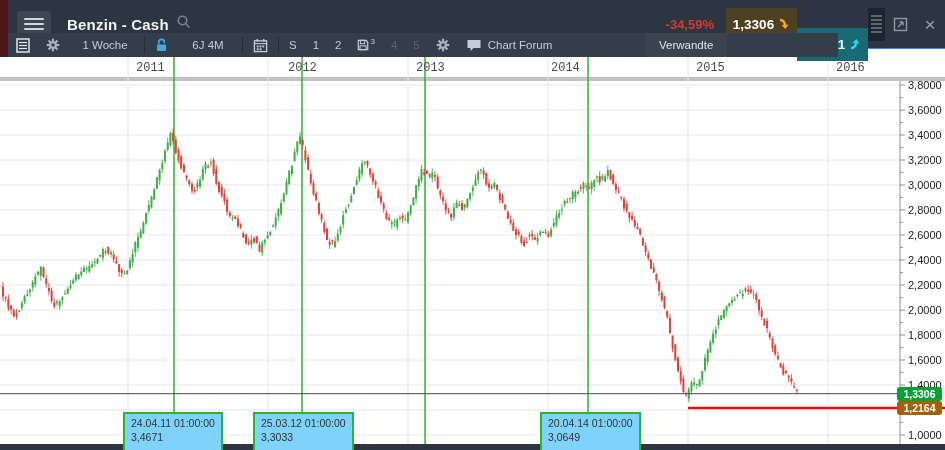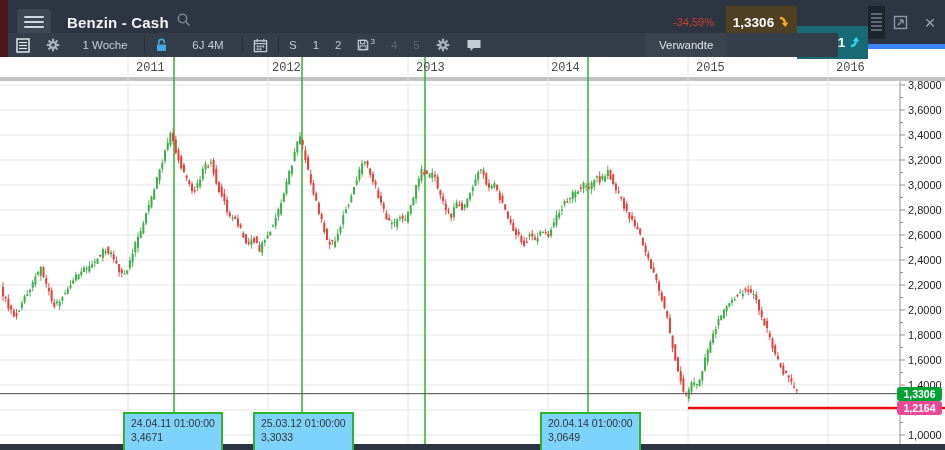--- a/index.html
+++ b/index.html
@@ -4,28 +4,28 @@
 <style>
   * { box-sizing: border-box; margin: 0; padding: 0; }
   html,body { width: 945px; height: 450px; }
   body { font-family: "Liberation Sans", sans-serif; background: #fff; overflow: hidden; }
   #app { position: relative; width: 945px; height: 450px; background: #fff; overflow: hidden; }
 
   
   .maroon-strip { position: absolute; left: 0; top: 0; width: 8px; height: 57px; background: #4e151a; z-index: 6; }
 
   .titlebar { position: absolute; left: 8px; top: 0; width: 937px; height: 49px;
-    background: #2c3541; border-bottom: 5px solid #3b82f6; display: flex; align-items: center; z-index: 6; }
+    background: #2c3541; border-bottom: 1px solid #3b82f6; display: flex; align-items: center; z-index: 6; }
   .hamburger { width: 34px; height: 27px; margin-left: 9px; background: #3d4652; border-radius: 3px;
     display: flex; flex-direction: column; justify-content: center; gap: 3px; align-items: center; cursor: pointer; }
   .hamburger i { display: block; width: 20px; height: 2px; background: #cfd7de; border-radius: 1px; }
   .win-title { margin-left: 16px; color: #f2f5f8; font-size: 15px; font-weight: bold; letter-spacing: .2px; }
   .search-ic { margin-left: 7px; opacity: .8; }
   .tb-spacer { flex: 1; }
-  .pct { color: #d23b2f; font-size: 11px; font-weight: normal; margin-right: 12px; }
+  .pct { color: #d23b2f; font-size: 13px; font-weight: bold; margin-right: 12px; }
   .chip { height: 33px; width: 71px; display: flex; align-items: center; justify-content: center; gap: 5px;
     color: #fff; font-size: 13.5px; font-weight: bold; cursor: pointer; }
   .chip.down { background: #4e4022; }
   .chip.up   { background: #186a75; margin-top: 40px; }
   .grip { width: 17px; height: 33px; background: #1c242e; display: flex; flex-direction: column;
     justify-content: center; gap: 2px; align-items: center; cursor: pointer; }
   .grip i { display: block; width: 11px; height: 2px; background: #5a6672; }
   .win-btn { width: 26px; height: 26px; display: flex; align-items: center; justify-content: center;
     color: #8d99a6; cursor: pointer; margin: 0 2px; }
   .close-x { font-size: 19px; line-height: 1; color: #97a3b0; }
@@ -48,21 +48,21 @@
   .bottom-bar { position: absolute; left: 0; top: 444px; width: 945px; height: 6px; background: #2c3541; z-index: 2; }
 
   .anno-box { position: absolute; top: 412px; height: 45px; background: #7dd3fc; border: 2px solid #2db62d;
     padding: 2px 6px; z-index: 3; white-space: nowrap; font-size: 10.5px; color: #333; cursor: pointer; }
   .anno-box div { line-height: 14px; }
 
   .axis-badge { position: absolute; right: 3px; width: 45px; height: 14px; border-radius: 3px;
     color: #fff; font-size: 10.5px; font-weight: bold; display: flex; align-items: center; justify-content: center;
     z-index: 3; }
   .badge-green { top: 387px; background: #00a232; }
-  .badge-red   { top: 401px; background: #ec4899; }
+  .badge-red   { top: 401px; background: #a16207; }
 
   svg text { font-family: "Liberation Sans", sans-serif; }
 </style>
 </head>
 <body>
 
 <div id="app">
 
   <svg id="chart-svg" viewBox="0 0 945 450">
       <rect x="0" y="77" width="945" height="4" fill="#c2c2c2"></rect>
@@ -724,21 +724,21 @@
       <rect x="790.4000000000032" y="378.41735316733076" width="2" height="3.4034783867847977" fill="#e2413a"></rect>
       <line x1="794.1000000000032" y1="381.9604181539071" x2="794.1000000000032" y2="388.7736004828702" stroke="#e2413a" stroke-width="0.9"></line>
       <rect x="793.1000000000032" y="386.3878352519932" width="2" height="1.2" fill="#e2413a"></rect>
       <line x1="796.8000000000033" y1="388.7585657813617" x2="796.8000000000033" y2="394.03355938788536" stroke="#e2413a" stroke-width="0.9"></line>
       <rect x="795.8000000000033" y="389.82716993218395" width="2" height="1.2" fill="#e2413a"></rect>
       <line x1="0" y1="393.67499999999995" x2="900" y2="393.67499999999995" stroke="#4a4a4a" stroke-width="1"></line>
       <line x1="688" y1="407.94999999999993" x2="945" y2="407.94999999999993" stroke="#ed0c0c" stroke-width="2.5"></line>
     </svg>
 
   <span class="year-label" style="left:136px">2011</span>
-  <span class="year-label" style="left:272px">2012</span>
+  <span class="year-label" style="left:288px">2012</span>
   <span class="year-label" style="left:416px">2013</span>
   <span class="year-label" style="left:551px">2014</span>
   <span class="year-label" style="left:696px">2015</span>
   <span class="year-label" style="left:836px">2016</span>
 
   <div class="bottom-bar"></div>
 
   <div class="anno-box" style="left:123px">
     <div>24.04.11 01:00:00</div>
     <div>3,4671</div>
@@ -874,16 +874,17 @@
             <circle cx="8" cy="8" r="4.4"></circle>
           </g>
           <circle cx="8" cy="8" r="2" fill="#343e4a"></circle>
         </svg>
     </div>
     <div class="tool" style="padding-right:4px">
       <svg width="16" height="14" viewBox="0 0 16 14">
           <path d="M1.5 2 h13 v8 h-7 l-3 3 v-3 h-3 Z" fill="#c3cdd6"></path>
         </svg>
     </div>
+    <div class="tool" style="padding-left:2px">Chart Forum</div>
     <div class="verwandte">Verwandte</div>
   </div>
 
 </div>
 
 </body></html>

